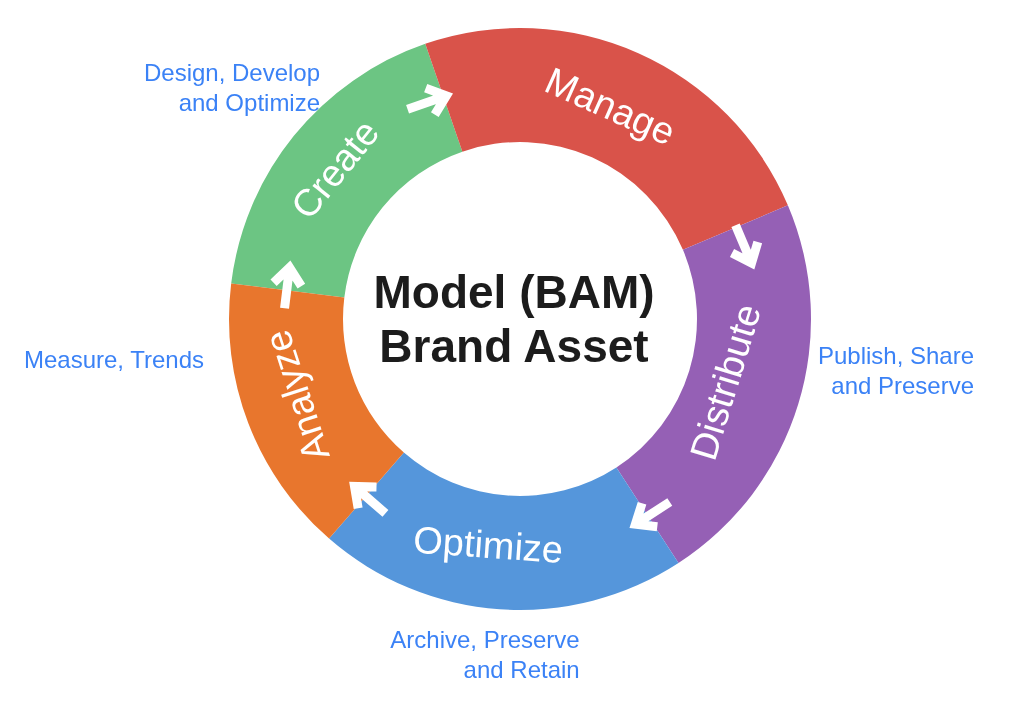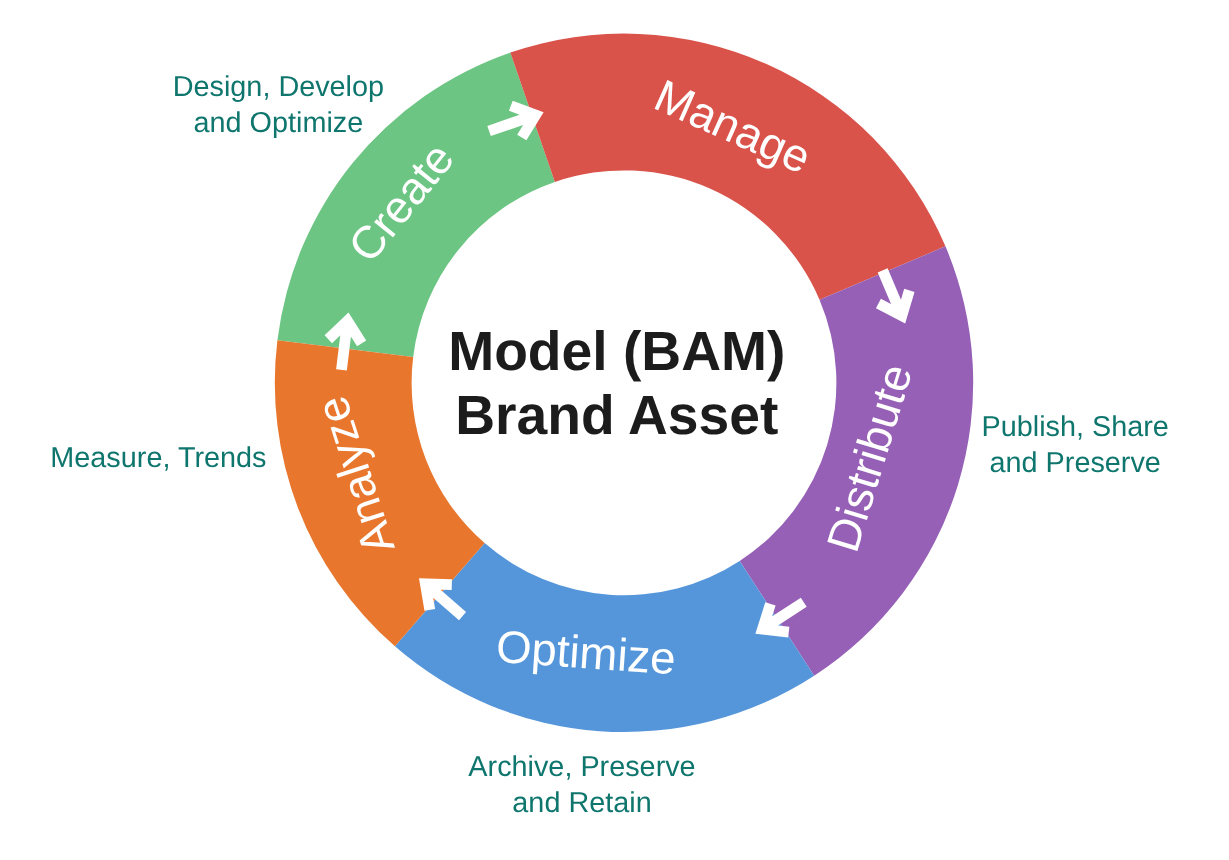--- a/index.html
+++ b/index.html
@@ -36,22 +36,22 @@
     color: #1c1c1c;
     font-size: 46px;
     font-weight: bold;
     line-height: 54px;
     white-space: nowrap;
     letter-spacing: 0px;
   }
   .caption {
     position: absolute;
     transform: translate(-50%, -50%);
-    text-align: center;
-    color: #0f766e;
+    text-align: right;
+    color: #3b82f6;
     font-size: 24px;
     font-weight: normal;
     line-height: 30px;
     white-space: nowrap;
   }
 </style>
 </head>
 <body>
 
 <div id="stage">
@@ -98,17 +98,17 @@
   <div class="caption" style="left: 896px; top: 371px;">
     <div>Publish, Share</div>
     <div>and Preserve</div>
   </div>
 
   <div class="caption" style="left: 485px; top: 655px;">
     <div>Archive, Preserve</div>
     <div>and Retain</div>
   </div>
 
-  <div class="caption" style="left: 114px; top: 382px; margin-left: 18px;">
+  <div class="caption" style="left: 114px; top: 360px;">
     <div>Measure, Trends</div>
   </div>
 
 </div>
 
 </body></html>

